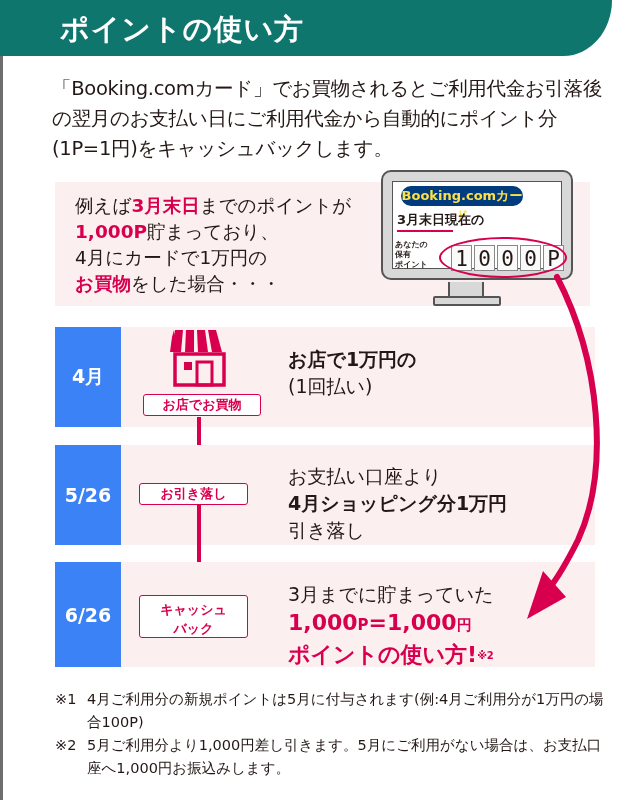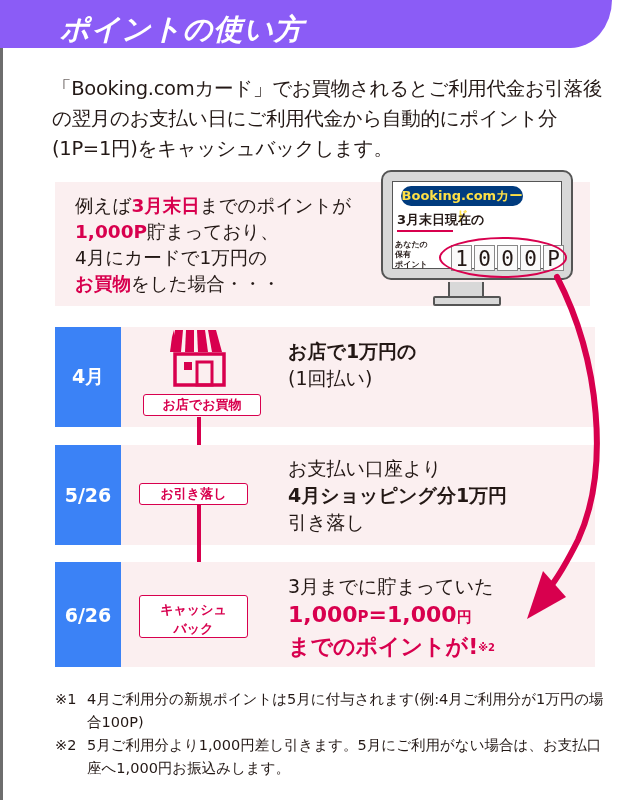--- a/index.html
+++ b/index.html
@@ -1,20 +1,20 @@
 <!DOCTYPE html>
 <html><head>
 <meta charset="utf-8">
 <style>
   * { box-sizing: border-box; margin: 0; padding: 0; }
   body { width: 643px; height: 800px; background: #ffffff; position: relative; overflow: hidden;
          font-family: "DejaVu Sans", "Liberation Sans", sans-serif; color: #231815; }
   .frame-left { position: absolute; left: 0; top: 0; width: 3px; height: 800px; background: #6d6d6d; }
-  .header { position: absolute; left: 0; top: 0; width: 612px; height: 48px; background: #8b5cf6;
-            border-bottom-right-radius: 50px 58px; font-style: italic; }
+  .header { position: absolute; left: 0; top: 0; width: 612px; height: 56px; background: #0f766e;
+            border-bottom-right-radius: 50px 58px; }
   .header-title { position: absolute; left: 60px; top: 10px; font-size: 29px; font-weight: bold; color: #ffffff;
                   letter-spacing: 1px; }
   .intro { position: absolute; left: 52px; top: 74px; width: 560px; font-size: 19.5px; line-height: 30px;
            color: #231815; letter-spacing: -0.3px; }
 
   .example-box { position: absolute; left: 55px; top: 182px; width: 535px; height: 124px; background: #fbeff0; }
   .example-text { position: absolute; left: 75px; top: 193px; font-size: 18.5px; line-height: 26px; color: #231815; }
   .pink { color: #d8004e; font-weight: bold; }
 
   
@@ -33,21 +33,21 @@
   .digits { position: absolute; left: 451px; top: 245px; display: flex; gap: 2px; }
   .digit { width: 21px; height: 26px; border: 1px solid #888; background: #fafafa; font-size: 21px; text-align: center;
            line-height: 26px; color: #231815; font-family: "DejaVu Sans Mono", monospace; }
   .highlight-ellipse { position: absolute; left: 439px; top: 237px; width: 128px; height: 41px; border: 2.5px solid #d8004e;
                        border-radius: 50%; }
 
   
   .row-bg { position: absolute; left: 120px; width: 475px; background: #fbeff0; }
   .month { position: absolute; left: 55px; width: 66px; background: #3b82f6; color: #fff; font-size: 19px; font-weight: bold;
            display: flex; align-items: center; justify-content: center; }
-  .row-text { position: absolute; left: 288px; font-size: 19px; line-height: 27px; color: #231815; font-weight: bold; }
+  .row-text { position: absolute; left: 288px; font-size: 19px; line-height: 27px; color: #231815; font-weight: bold; margin-top: 8px; }
   .row-text .light { font-weight: normal; }
   .sup { font-size: 10px; vertical-align: top; position: relative; top: 1px; font-weight: normal; }
   .tag { position: absolute; border: 1.5px solid #d8004e; border-radius: 3px; background: #fff; color: #d8004e;
          font-size: 13px; text-align: center; font-weight: bold; }
 
   .flow-line { position: absolute; left: 197px; width: 4px; background: #d8004e; }
   .flow-arrowhead { position: absolute; left: 191px; width: 0; height: 0; border-left: 8px solid transparent;
                     border-right: 8px solid transparent; border-top: 12px solid #d8004e; }
 
   .big-pink { color: #d8004e; font-size: 22px; line-height: 29px; font-weight: bold; }
@@ -139,21 +139,21 @@
 
 <div class="row-bg" style="top:562px;height:105px;"></div>
 <div class="month" style="top:562px;height:105px;">6/26</div>
 <div class="tag" style="left:139px;top:595px;width:109px;height:43px;line-height:19px;padding-top:4px;">
   <div>キャッシュ</div>
   <div>バック</div>
 </div>
 <div class="row-text" style="top:573px;">
   <div class="light">3月までに貯まっていた</div>
   <div class="big-pink"><span>1,000</span><span class="small-p">P</span><span>=1,000</span><span class="small-p">円</span></div>
-  <div class="big-pink"><span>までのポイントが!</span><span class="sup" style="color:#d8004e;font-weight:bold;">※2</span></div>
+  <div class="big-pink"><span>ポイントの使い方!</span><span class="sup" style="color:#d8004e;font-weight:bold;">※2</span></div>
 </div>
 
 <svg class="overlay" width="643" height="800" style="pointer-events:none;">
   <path d="M557 277 C 600 360, 610 470, 578 540 C 568 560, 560 575, 548 590" fill="none" stroke="#d8004e" stroke-width="6" stroke-linecap="round"></path>
   <polygon points="527,619 543,571 566,597" fill="#d8004e"></polygon>
 </svg>
 
 <div class="notes">
   <div class="note">
     <span class="note-mark">※1</span>

